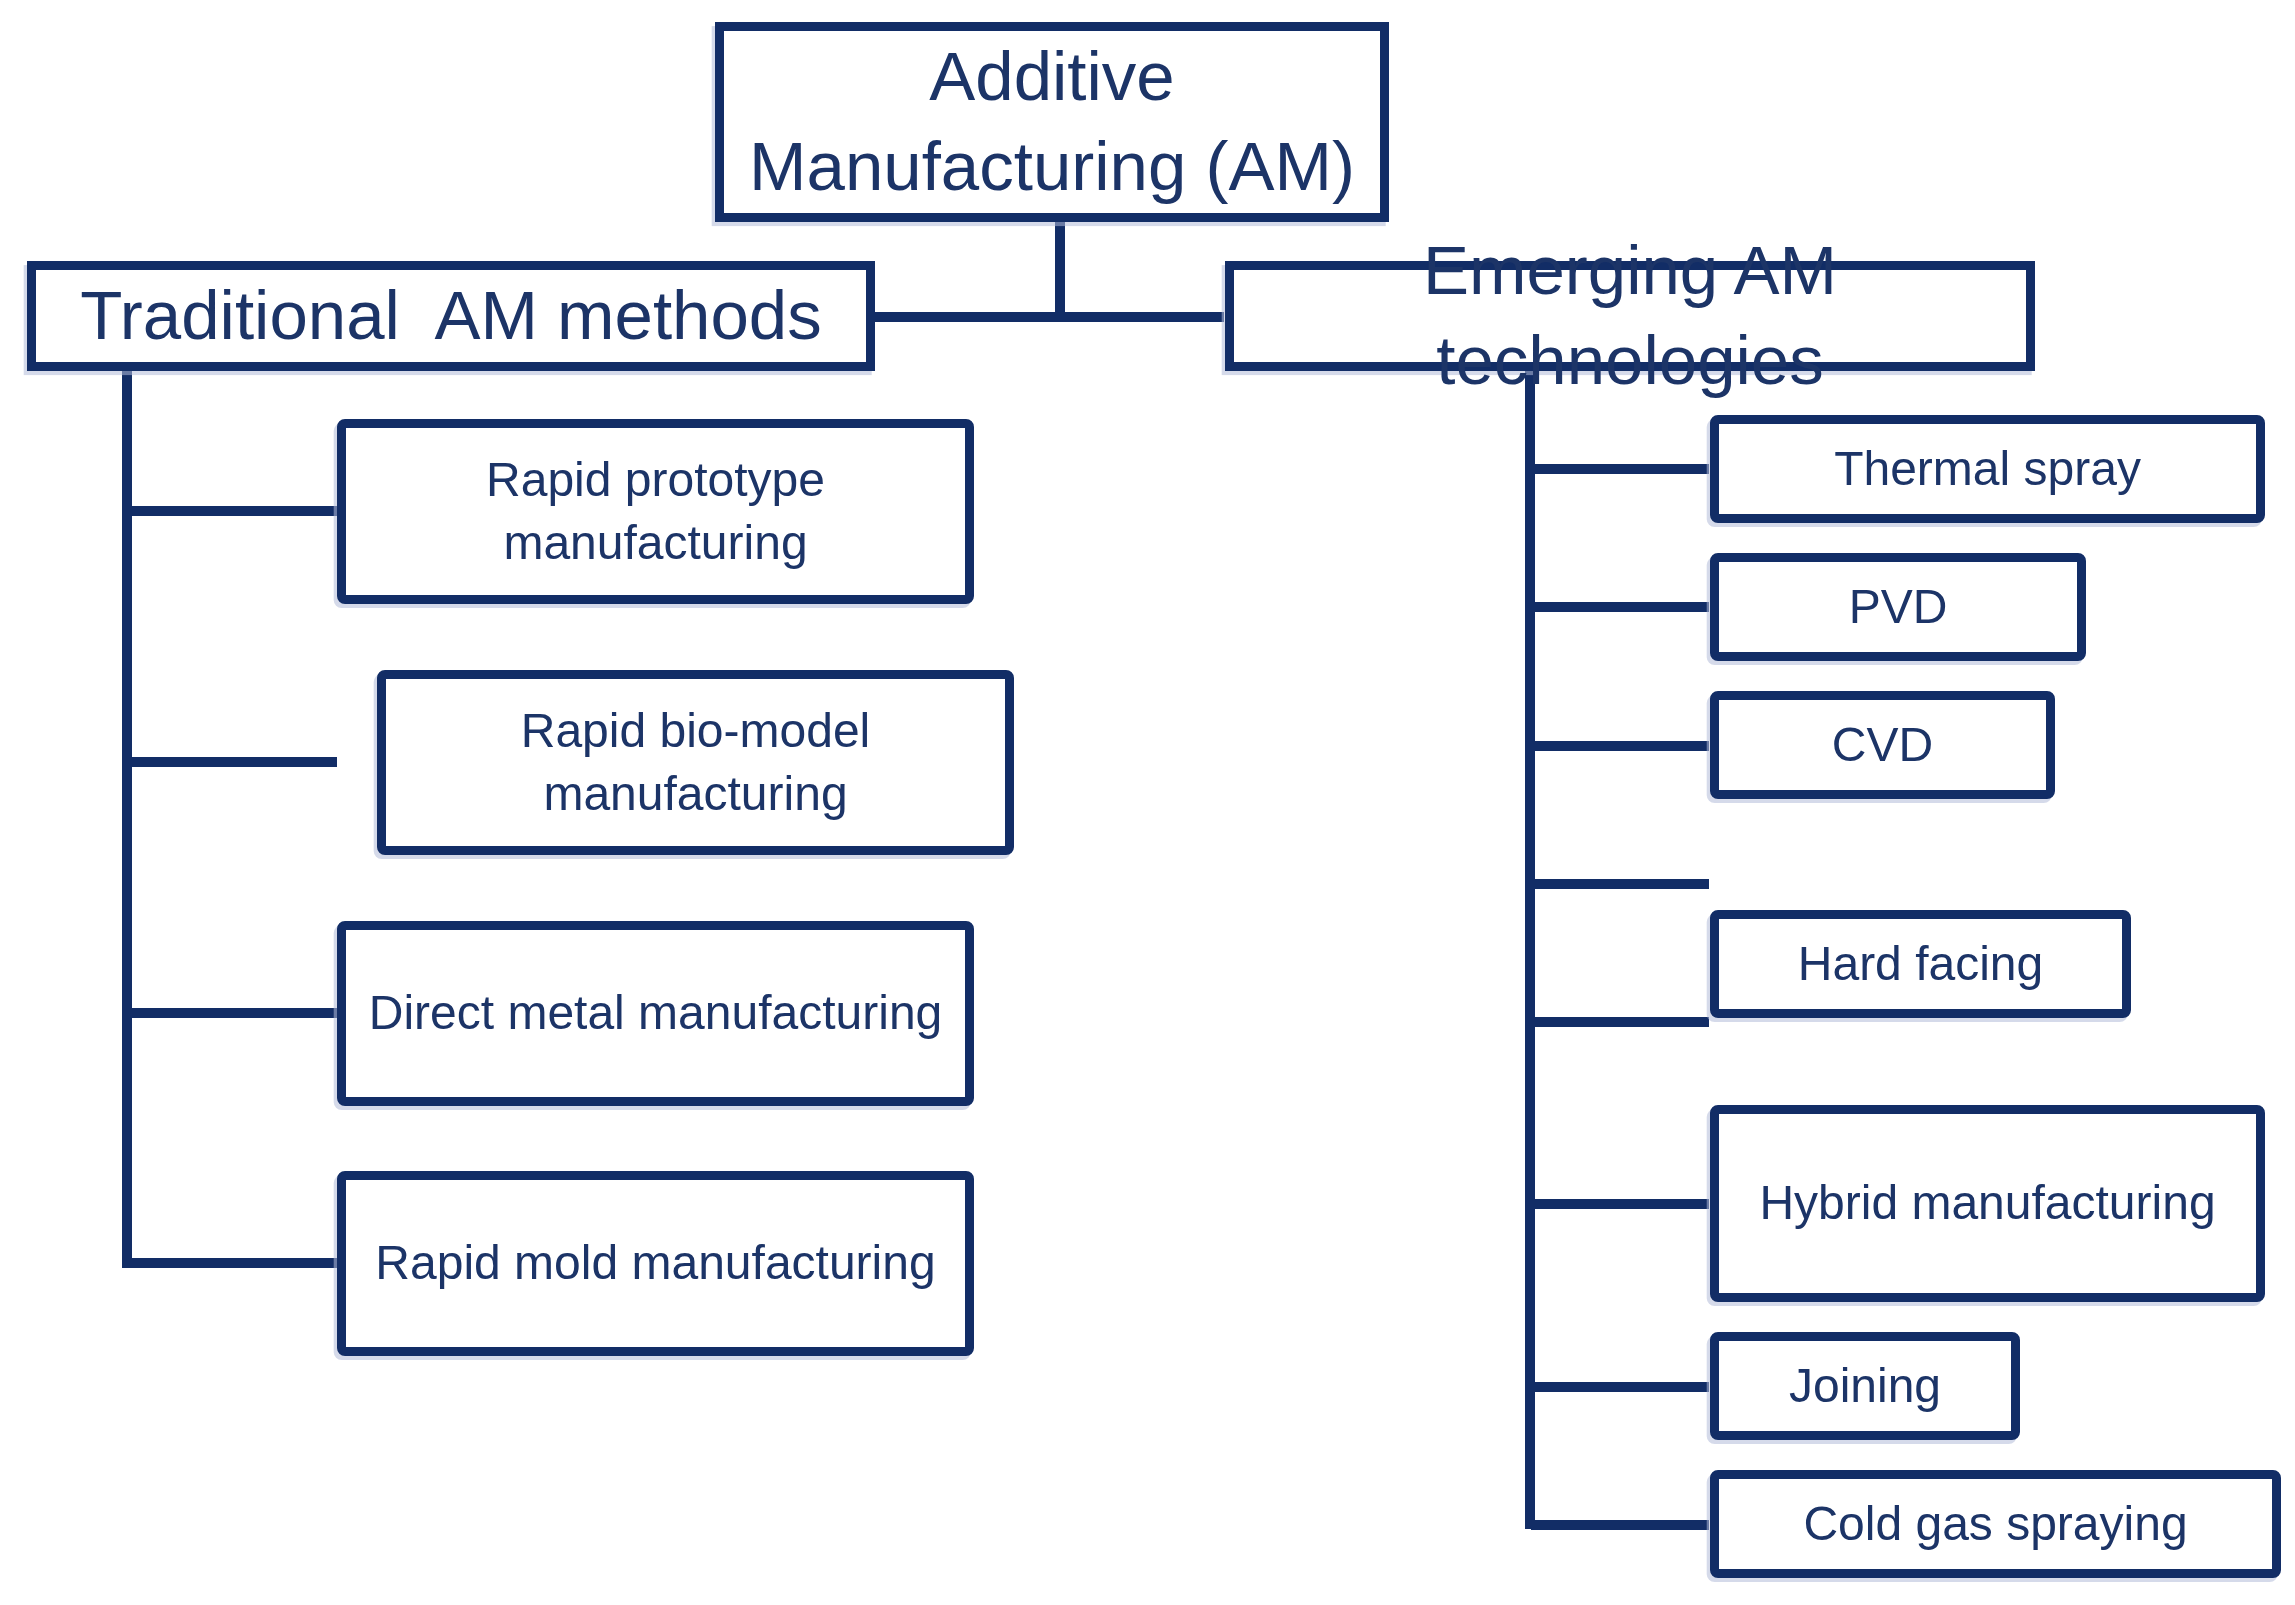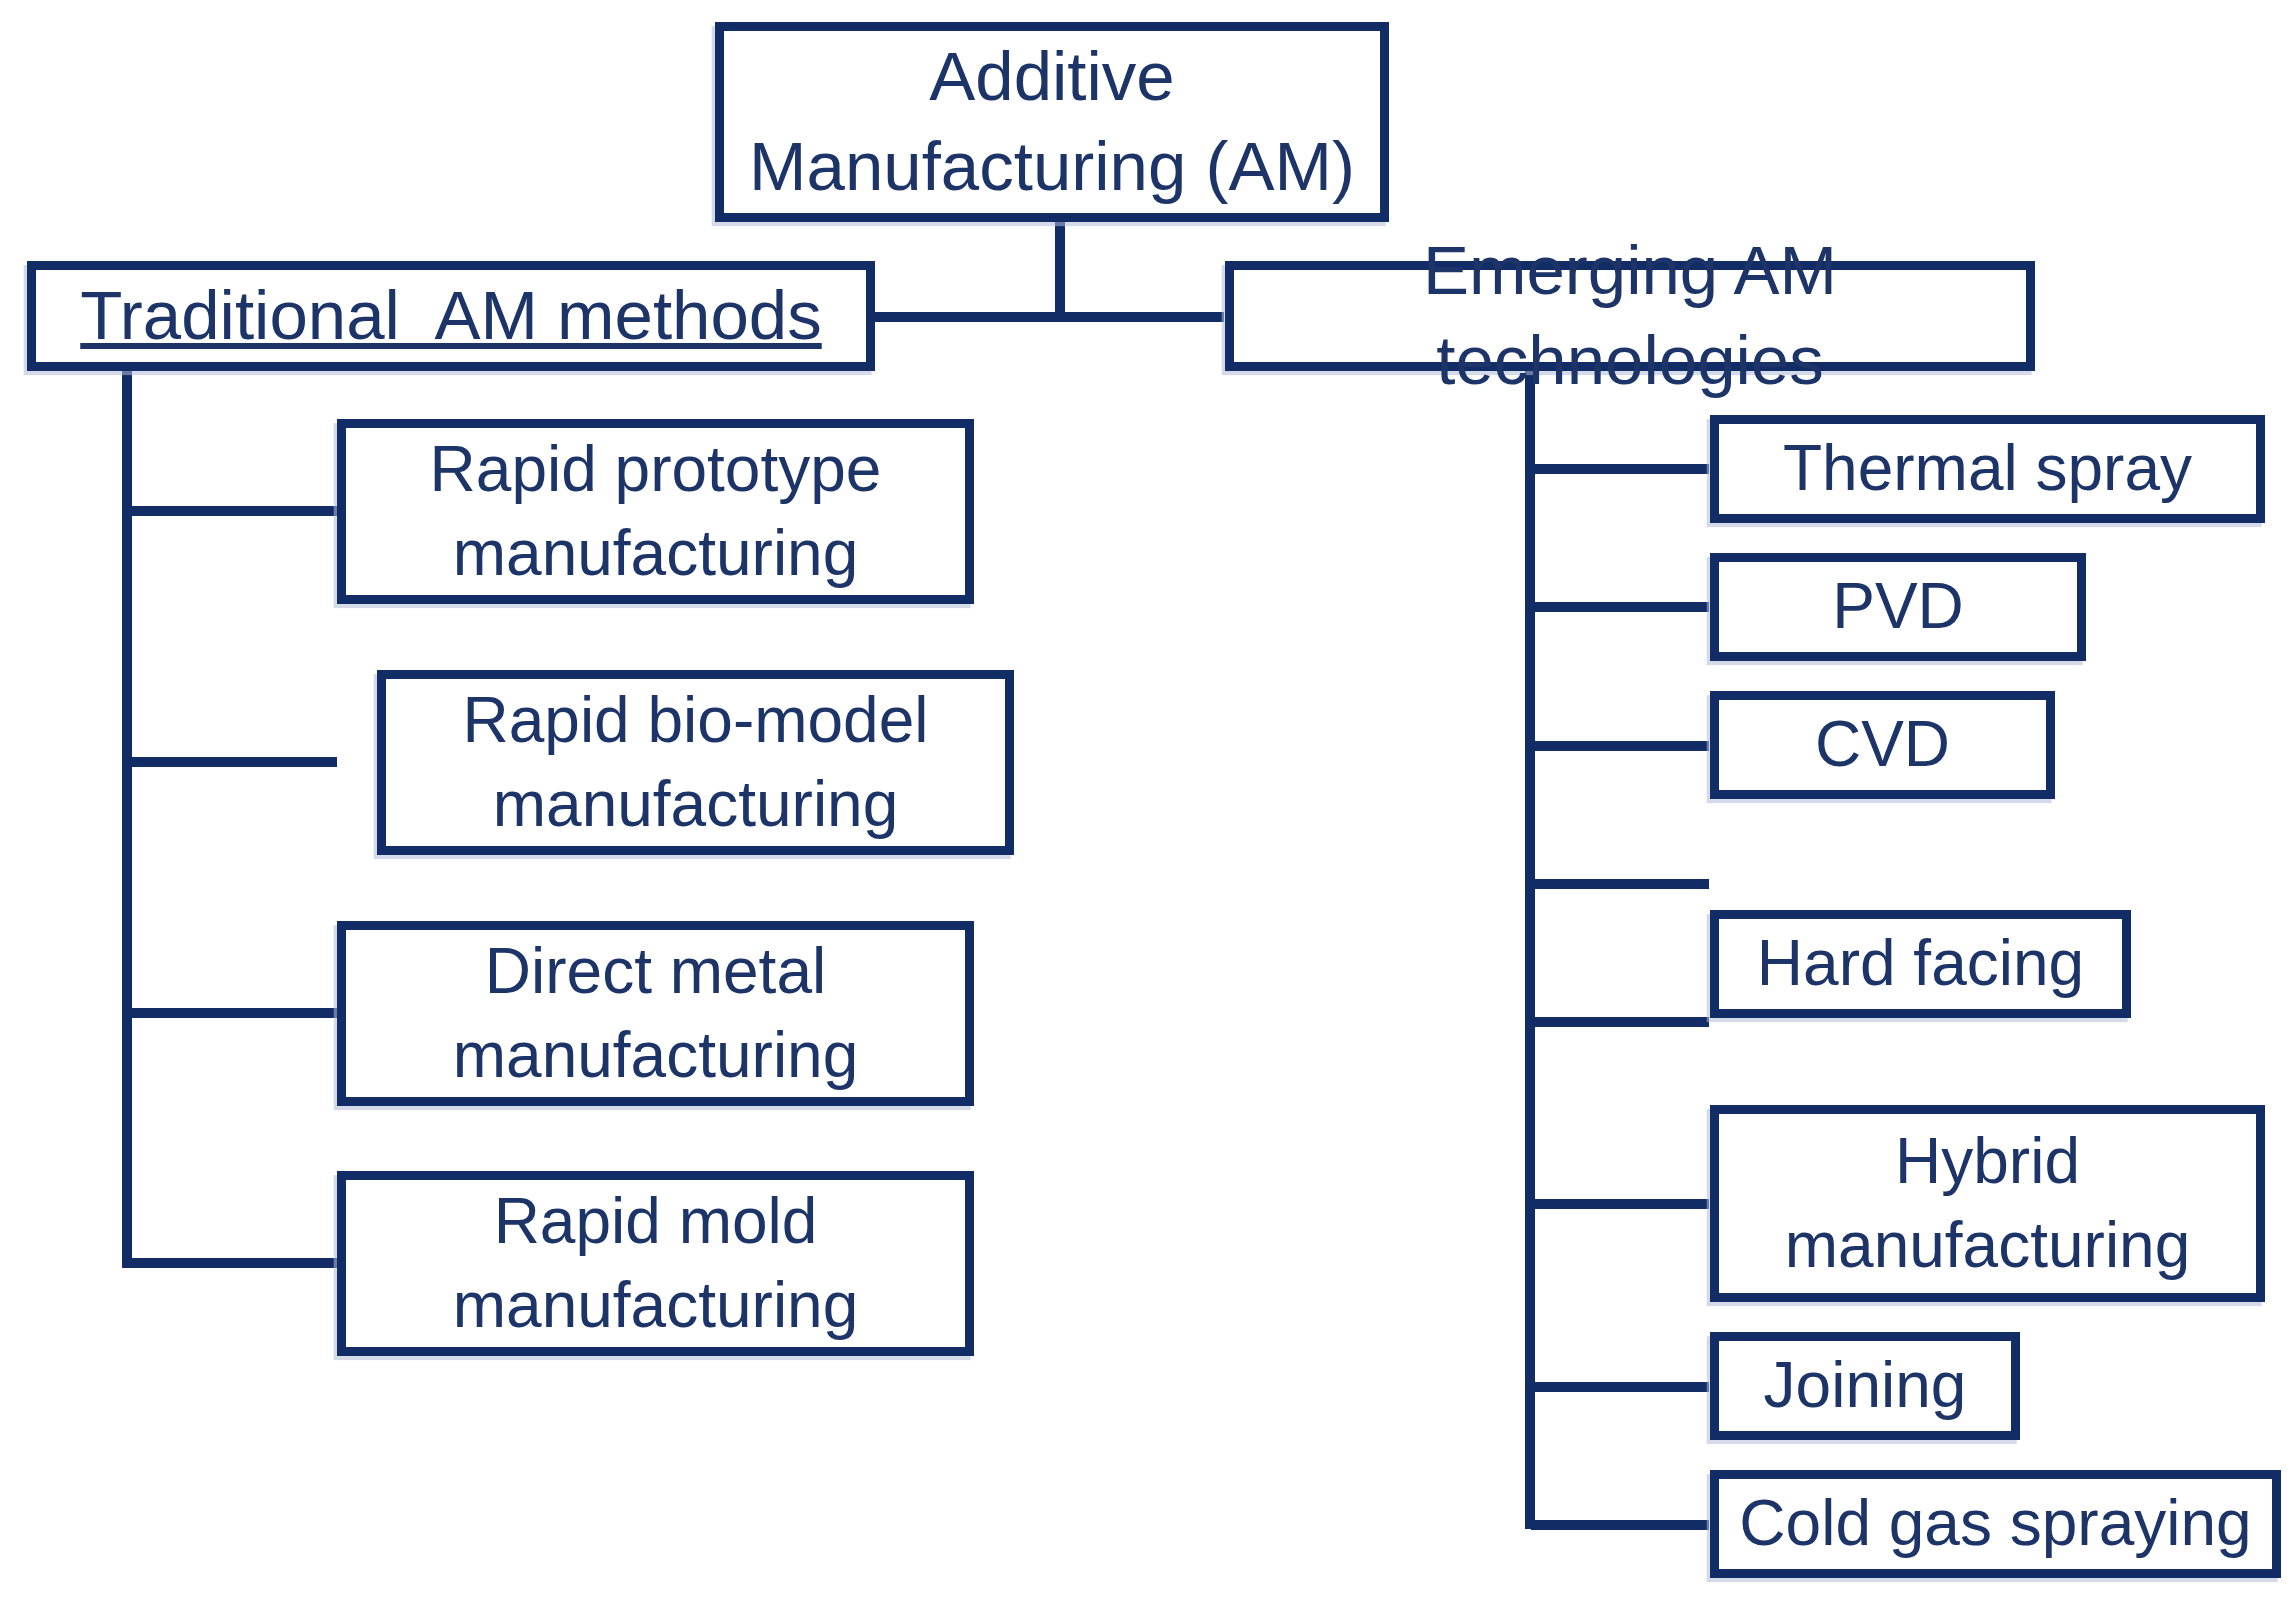--- a/index.html
+++ b/index.html
@@ -32,21 +32,21 @@
     color: var(--text, #1c3467);
     text-align: center;
     line-height: 1.3;
   }
   .box .label {
     white-space: pre-wrap;
     text-align: center;
     padding: 0 4px;
   }
   .fs-parent { font-size: 69px; }
-  .fs-child  { font-size: 64px; }
+  .fs-child  { font-size: 48px; border-radius: 8px; }
   .line {
     position: absolute;
     background: var(--line, #122d66);
   }
 </style>
 </head>
 <body>
 
 <div class="canvas">
 
@@ -66,21 +66,21 @@
   <div class="line" style="left:1531px; top:879px; width:178px; height:10px;"></div>
   <div class="line" style="left:1531px; top:1017px; width:178px; height:10px;"></div>
   <div class="line" style="left:1531px; top:1199px; width:178px; height:10px;"></div>
   <div class="line" style="left:1531px; top:1382px; width:178px; height:10px;"></div>
   <div class="line" style="left:1531px; top:1520px; width:178px; height:10px;"></div>
 
   <div class="box fs-parent" style="left:715px; top:22px; width:674px; height:200px;">
     <span class="label">Additive Manufacturing (AM)</span>
   </div>
 
-  <div class="box fs-parent" style="left:27px; top:261px; width:848px; height:110px;text-decoration:underline;">
+  <div class="box fs-parent" style="left:27px; top:261px; width:848px; height:110px;">
     <span class="label">Traditional  AM methods</span>
   </div>
   <div class="box fs-parent" style="left:1225px; top:261px; width:810px; height:110px;">
     <span class="label">Emerging AM technologies</span>
   </div>
 
   <div class="box fs-child" style="left:337px; top:419px; width:637px; height:185px;">
     <span class="label">Rapid prototype manufacturing</span>
   </div>
   <div class="box fs-child" style="left:337px; top:670px; width:637px; height:185px;margin-left:40px;">

